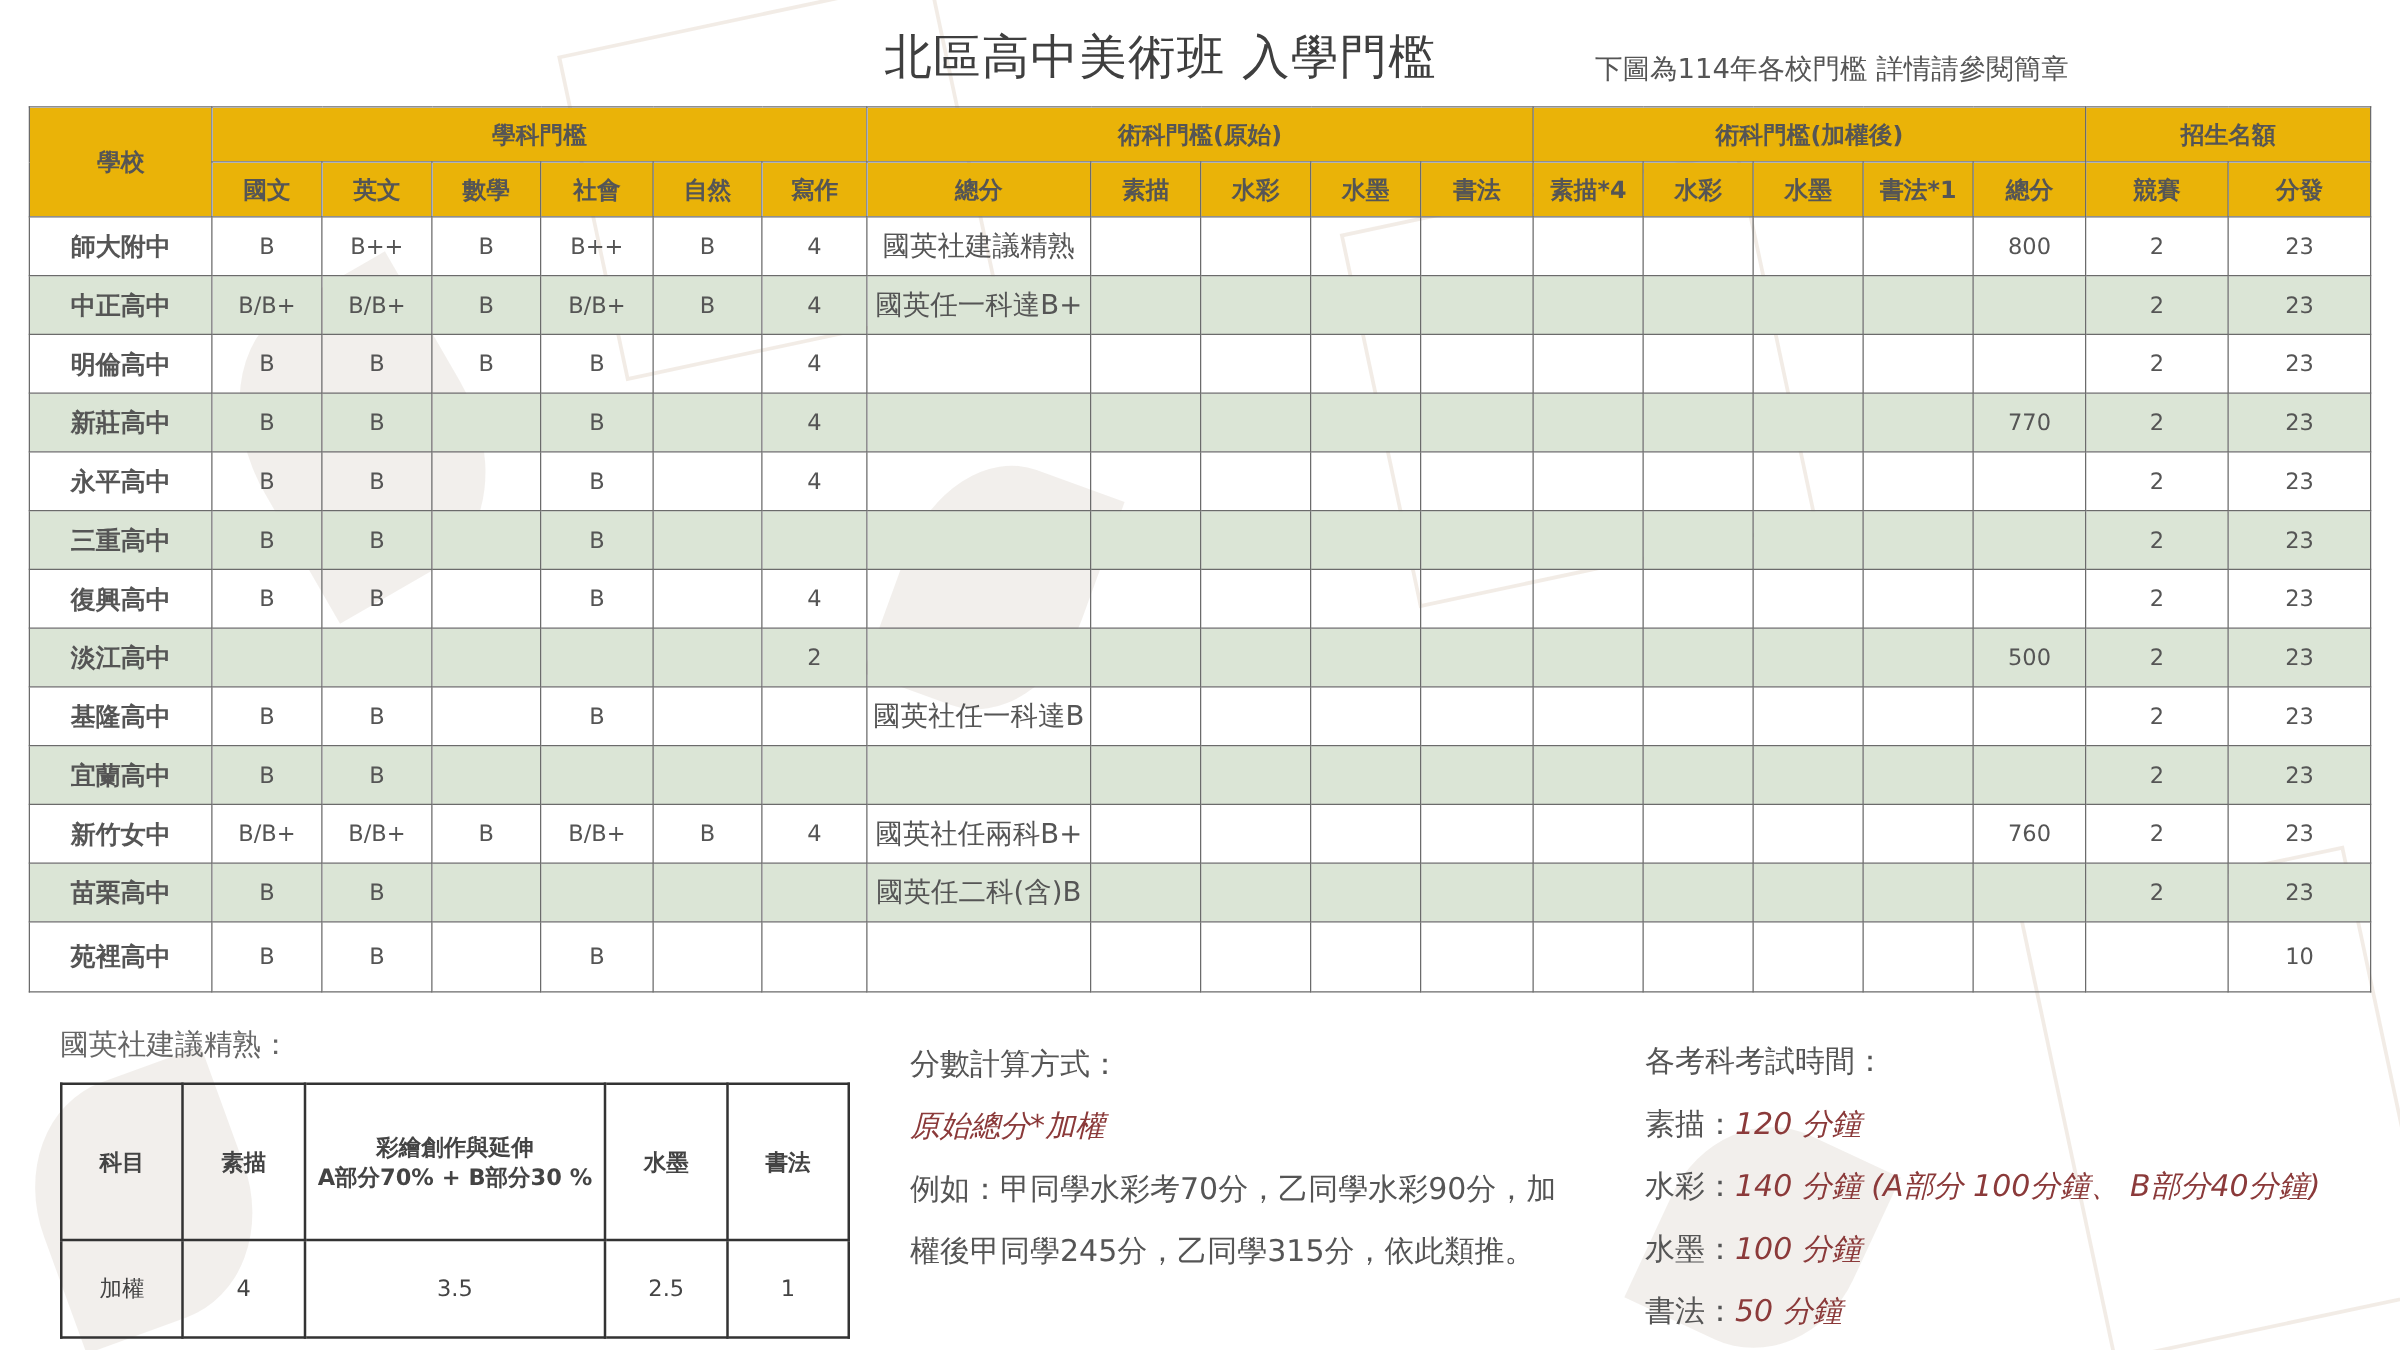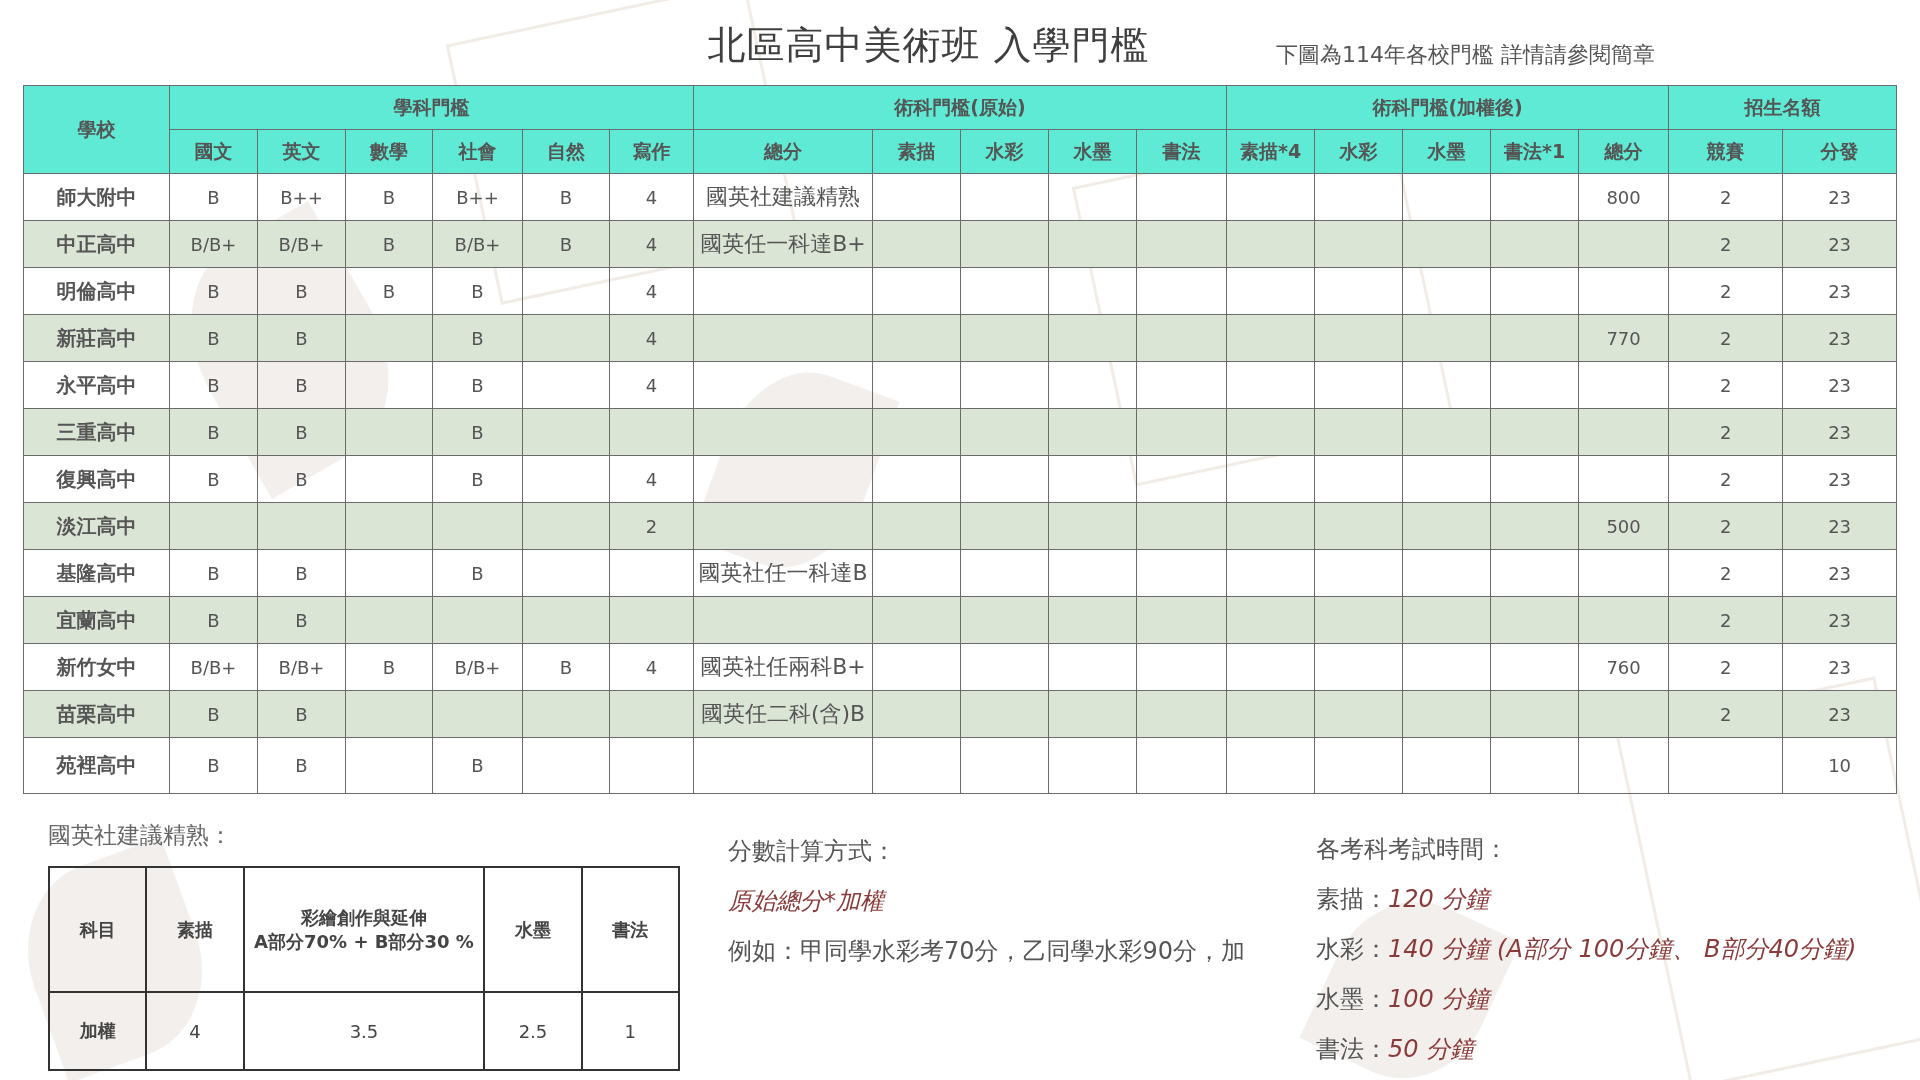--- a/index.html
+++ b/index.html
@@ -23,42 +23,42 @@
   table.main {
     position:absolute; left:23px; top:85px;
     border-collapse:collapse; table-layout:fixed;
     width:1873px;
     font-size:18px;
   }
   table.main td, table.main th {
     border:1.5px solid #6b6b6b; text-align:center; vertical-align:middle;
     padding:0; overflow:hidden; white-space:nowrap;
   }
-  table.main th { background:#5eead4; color:#555; font-weight:bold; font-size:19px; }
+  table.main th { background:#eab308; color:#555; font-weight:bold; font-size:19px; }
   table.main tr.h1 th { height:43px; }
   table.main tr.h2 th { height:43px; }
   table.main tbody tr td { height:46px; color:#555; }
   table.main tbody tr.alt td { background:#dbe5d6; }
   table.main tbody tr.last td { height:55px; }
   table.main td.school { font-weight:bold; color:#555; font-size:20px; }
   table.main td.note { font-size:22px; }
 
   #weights-label {
     position:absolute; left:48px; top:820px; font-size:23px; color:#666;
   }
   table.weights {
     position:absolute; left:48px; top:866px; border-collapse:collapse;
     table-layout:fixed; width:632px; font-size:18px;
   }
   table.weights td {
     border:2px solid #333; text-align:center; vertical-align:middle; color:#444;
   }
   table.weights tr.r1 td { height:121px; font-weight:bold; }
   table.weights tr.r2 td { height:74px; }
-  table.weights td.rowhead { font-weight:bold; }
+  table.weights td.rowhead { font-weight:normal; }
   table.weights .sub { display:block; }
 
   .info { position:absolute; font-size:24px; line-height:50px; color:#555; }
   .info .accent { color:#8b3a3a;font-style:italic; }
   #calc { left:728px; top:826px; width:560px; }
   #times { left:1316px; top:824px; width:600px; }
 </style>
 </head>
 <body>
 
@@ -428,20 +428,21 @@
     <td>2.5</td>
     <td>1</td>
   </tr>
 </tbody>
   </table>
 
 <div id="calc" class="info">
   <div>分數計算方式：</div>
   <div class="accent">原始總分*加權</div>
   <div>例如：甲同學水彩考70分，乙同學水彩90分，加</div>
+  <div>權後甲同學245分，乙同學315分，依此類推。</div>
 </div>
 
 <div id="times" class="info">
   <div>各考科考試時間：</div>
   <div><span>素描：</span><span class="accent">120 分鐘</span></div>
   <div><span>水彩：</span><span class="accent">140 分鐘 (A部分 100分鐘、 B部分40分鐘)</span></div>
   <div><span>水墨：</span><span class="accent">100 分鐘</span></div>
   <div><span>書法：</span><span class="accent">50 分鐘</span></div>
 </div>
 

